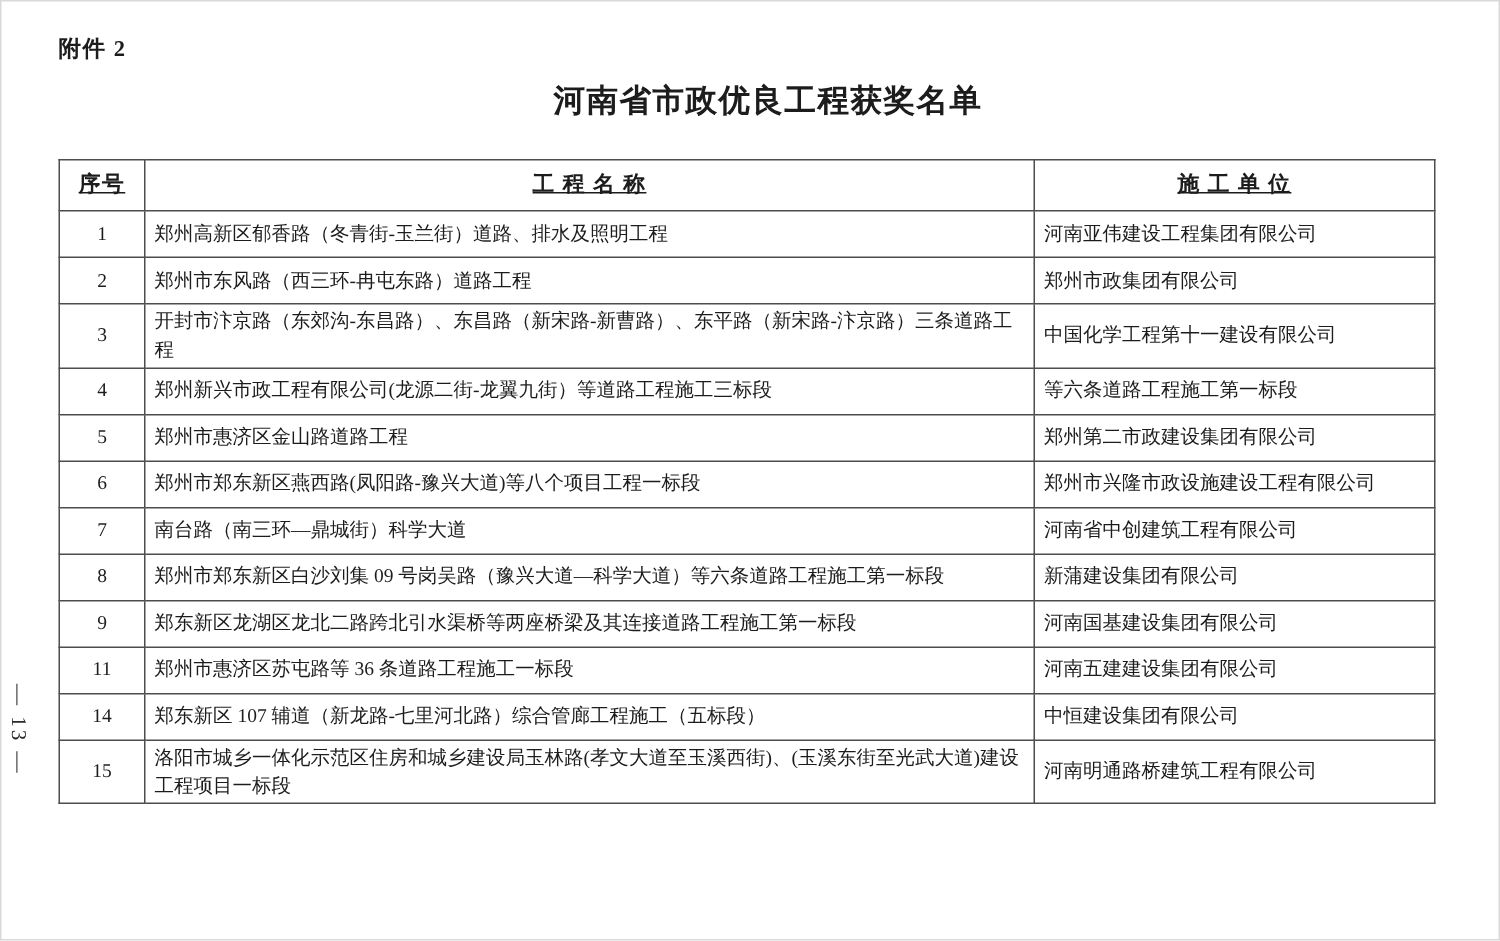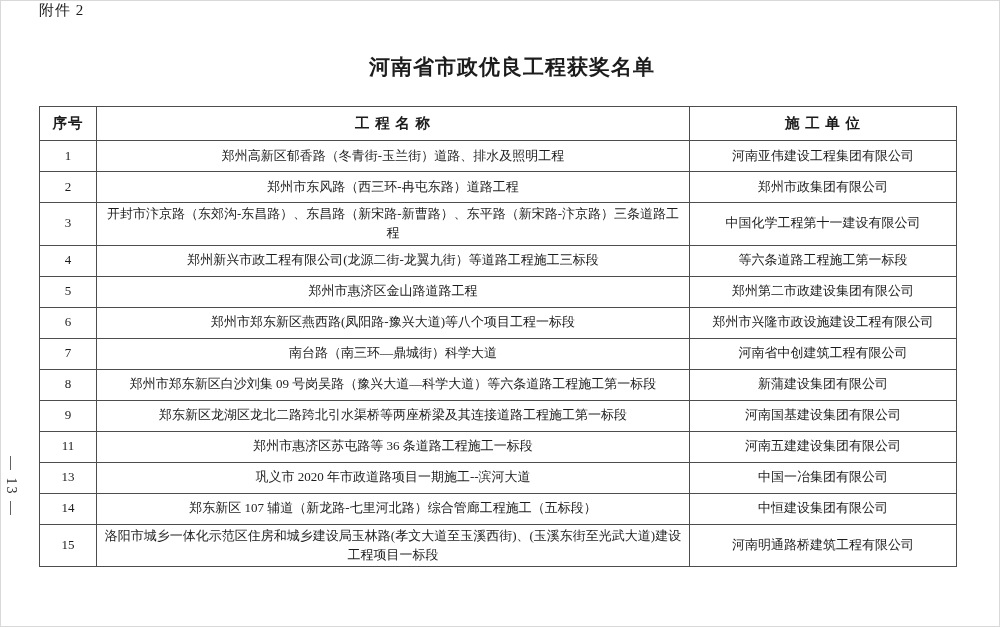--- a/index.html
+++ b/index.html
@@ -13,23 +13,23 @@
     position: relative;
     font-family: "Liberation Serif", "DejaVu Serif", serif;
     color: #1c1c1c;
     box-sizing: border-box;
     border: 1px solid #d9d9d9;
     overflow: hidden;
   }
   .attachment-label {
     position: absolute;
     left: 38px;
-    top: 0;
+    top: 22px;
     font-size: 15px;
-    font-weight: normal;
+    font-weight: bold;
     letter-spacing: 1px;
   }
   .doc-title {
     position: absolute;
     left: 12px;
     top: 52px;
     width: 100%;
     text-align: center;
     font-size: 21px;
     font-weight: bold;
@@ -61,30 +61,31 @@
     line-height: 1.45;
     vertical-align: middle;
     overflow: hidden;
   }
   table.award-table th {
     height: 29px;
     font-size: 14.5px;
     font-weight: bold;
     text-align: center;
     letter-spacing: 1px;
+    text-decoration: underline;
   }
   table.award-table td {
     height: 26px;
   }
   td.col-no {
     text-align: center;
     font-family: "Liberation Serif", "DejaVu Serif", serif;
   }
   td.col-project, td.col-company {
-    text-align: center;
+    text-align: left;
     margin-top: 39px;
   }
   col.c-no      { width: 57px; }
   col.c-project { width: 593px; }
   col.c-company { width: 267px; }
 </style>
 </head>
 <body>
 
 <div class="attachment-label">附件 2</div>
@@ -162,25 +163,20 @@
   </tr>
 
 
   <tr>
     <td class="col-no">11</td>
     <td class="col-project">郑州市惠济区苏屯路等 36 条道路工程施工一标段</td>
     <td class="col-company">河南五建建设集团有限公司</td>
   </tr>
 
 
-  <tr>
-    <td class="col-no">13</td>
-    <td class="col-project">巩义市 2020 年市政道路项目一期施工--滨河大道</td>
-    <td class="col-company">中国一冶集团有限公司</td>
-  </tr>
 
   <tr>
     <td class="col-no">14</td>
     <td class="col-project">郑东新区 107 辅道（新龙路-七里河北路）综合管廊工程施工（五标段）</td>
     <td class="col-company">中恒建设集团有限公司</td>
   </tr>
 
   <tr>
     <td class="col-no">15</td>
     <td class="col-project">洛阳市城乡一体化示范区住房和城乡建设局玉林路(孝文大道至玉溪西街)、(玉溪东街至光武大道)建设工程项目一标段</td>

